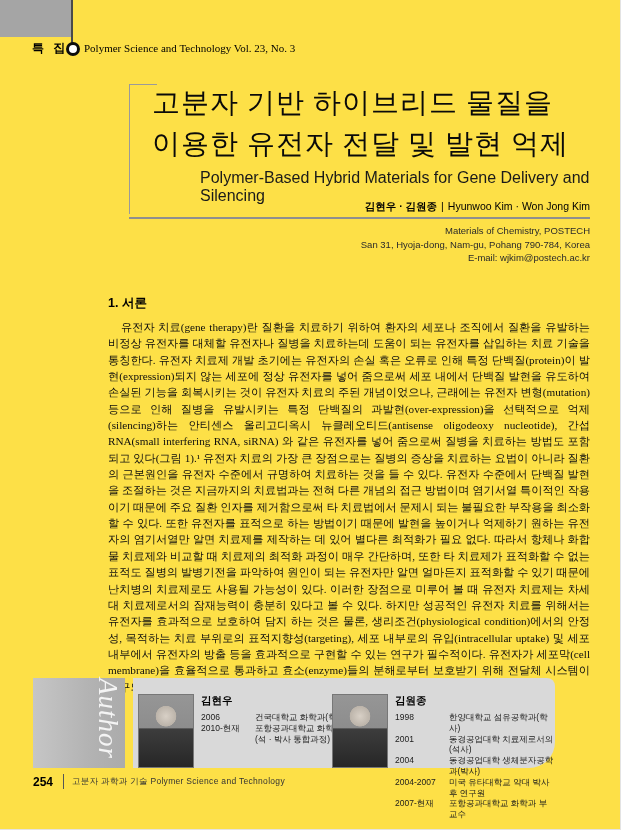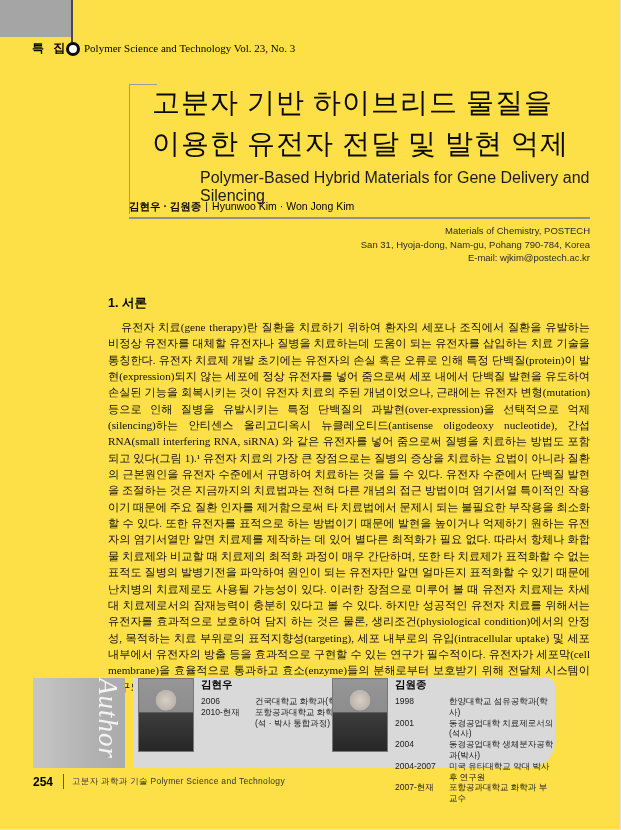--- a/index.html
+++ b/index.html
@@ -14,41 +14,41 @@
   .hdr-vline{position:absolute;left:71px;top:0;width:2px;height:44px;background:#4a4a4a;}
   .ring-icon{position:absolute;left:66px;top:42px;width:8px;height:8px;border:3px solid #0d0d0d;border-radius:50%;background:#fff;}
   .hdr-section{position:absolute;left:32px;top:40px;font-family:"Liberation Sans",sans-serif;
     font-weight:bold;font-size:12px;letter-spacing:3px;color:#000;}
   .hdr-journal{position:absolute;left:84px;top:42px;font-size:11px;color:#000;}
   
   .title-bracket-v{position:absolute;left:129px;top:84px;width:1px;height:130px;background:#9a9a9a;}
   .title-bracket-h{position:absolute;left:129px;top:84px;width:28px;height:1px;background:#9a9a9a;}
   .title-kr{position:absolute;left:152px;top:82px;font-size:28px;line-height:41px;color:#0a0a0a;letter-spacing:1px;}
   .title-en{position:absolute;left:152px;top:169px;font-family:"Liberation Sans",sans-serif;font-size:16px;color:#1a1a1a;margin-left:48px;}
-  .byline{position:absolute;left:129px;top:200px;width:461px;
+  .byline{position:absolute;left:129px;top:200px;width:461px;text-align:right;
     font-family:"Liberation Sans",sans-serif;font-size:10.5px;color:#000;}
   .byline b{font-weight:bold;}
   .byline .sep{padding:0 4px;}
   .title-rule{position:absolute;left:129px;top:217px;width:461px;height:2px;background:#8f8f8f;}
   .affil{position:absolute;left:129px;top:224px;width:461px;text-align:right;
     font-family:"Liberation Sans",sans-serif;font-size:9.5px;line-height:13.5px;color:#2a2a2a;}
   
   .sec-head{position:absolute;left:108px;top:295px;font-size:12.5px;font-weight:bold;color:#000;
     font-family:"Liberation Sans",sans-serif;}
   .body-par{position:absolute;left:108px;top:319px;width:482px;
     font-size:11.2px;line-height:16.35px;text-align:justify;text-indent:13px;color:#0d0d0d;}
   
   .author-banner{position:absolute;left:33px;top:678px;width:92px;height:90px;
     background:linear-gradient(90deg,#c6c6c6 0%,#b3b3b3 60%,#ababab 100%);}
   .author-banner-text{position:absolute;right:2px;top:0;height:90px;
     writing-mode:vertical-rl;font-family:"Liberation Serif","DejaVu Serif",serif;
     font-style:italic;font-size:27px;color:#f4f4f4;letter-spacing:1px;line-height:30px;}
   .bio-box{position:absolute;left:133px;top:678px;width:422px;height:90px;background:#d9d9d9;
     border-radius:0 8px 26px 0;}
-  .profile{position:absolute;top:0;display:flex;}
+  .profile{position:absolute;top:16px;display:flex;}
   .profile.p1{left:5px;}
   .profile.p2{left:199px;}
   .photo{width:56px;height:74px;flex:0 0 56px;
     background:
       radial-gradient(circle at 50% 30%, #d8d0c6 0%, #bcb4aa 17%, rgba(0,0,0,0) 18%),
       linear-gradient(180deg,#969696 0%,#8d8d8d 46%,#3d3d3d 47%,#262626 100%);
     box-shadow:inset 0 0 0 1px #777;}
   .pinfo{margin-left:7px;font-family:"Liberation Sans",sans-serif;}
   .pname{font-size:10.5px;font-weight:bold;color:#000;margin:0 0 4px 0;}
   .hist{border-collapse:collapse;}

